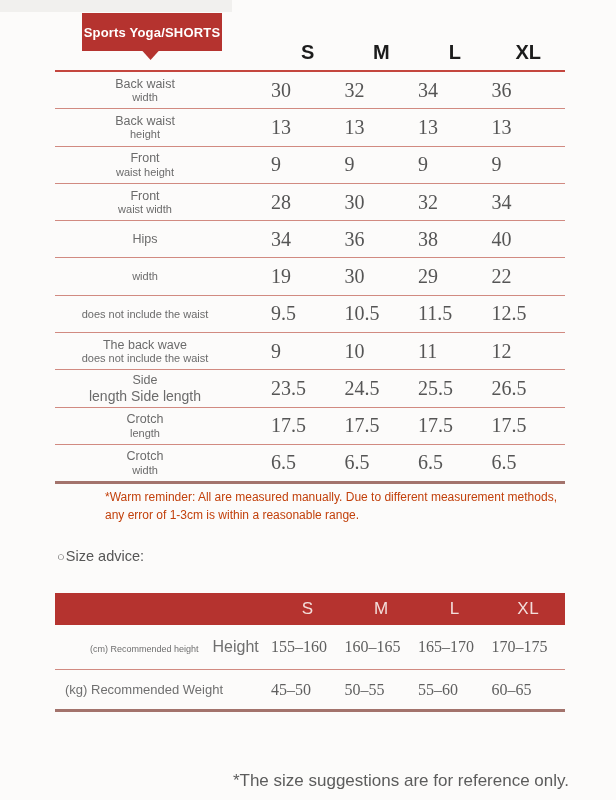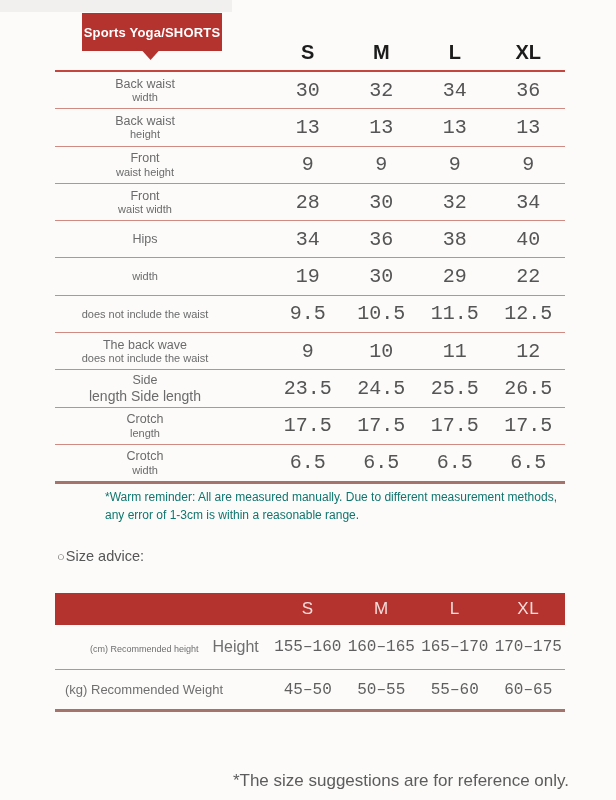--- a/index.html
+++ b/index.html
@@ -68,28 +68,28 @@
   }
   .trow:last-child{border-bottom:3px solid var(--thick);height:39px;}
   .label-cell{
     text-align:center;color:var(--label);
     padding-right:36px;line-height:1.15;
   }
   .label-line1{font-size:12.5px;}
   .label-line2{font-size:11px;}
   .label-line2.tiny{font-size:14px;}
   .val-cell{
-    text-align:center;font-size:20px;color:var(--value);
-    font-family:Liberation Mono, monospace;font-weight:300;
+    font-size:20px;color:var(--value);
+    font-family:Liberation Serif, serif;font-weight:300;
   }
 
   
   .note1{
     position:absolute;left:105px;top:488px;width:458px;
-    font-size:12px;color:#0f766e;line-height:1.5;
+    font-size:12px;color:#c2410c;line-height:1.5;
   }
   .note2{
     position:absolute;left:193px;top:724px;width:376px;
     font-size:17px;color:#5c5c5c;line-height:1.5;text-align:right;margin-top:44px;
   }
 
   
   .advice-title{
     position:absolute;left:57px;top:548px;
     font-size:14.5px;color:#565656;display:flex;align-items:center;gap:1px;

